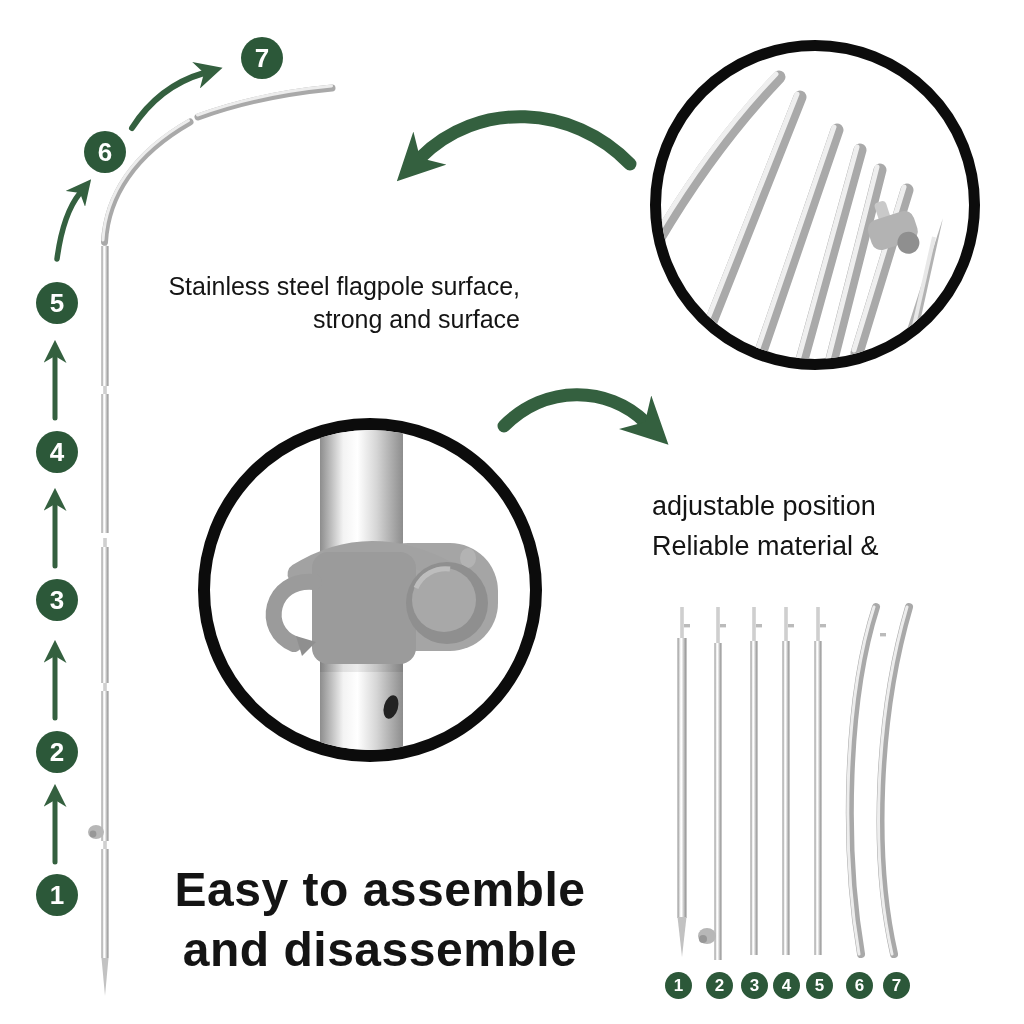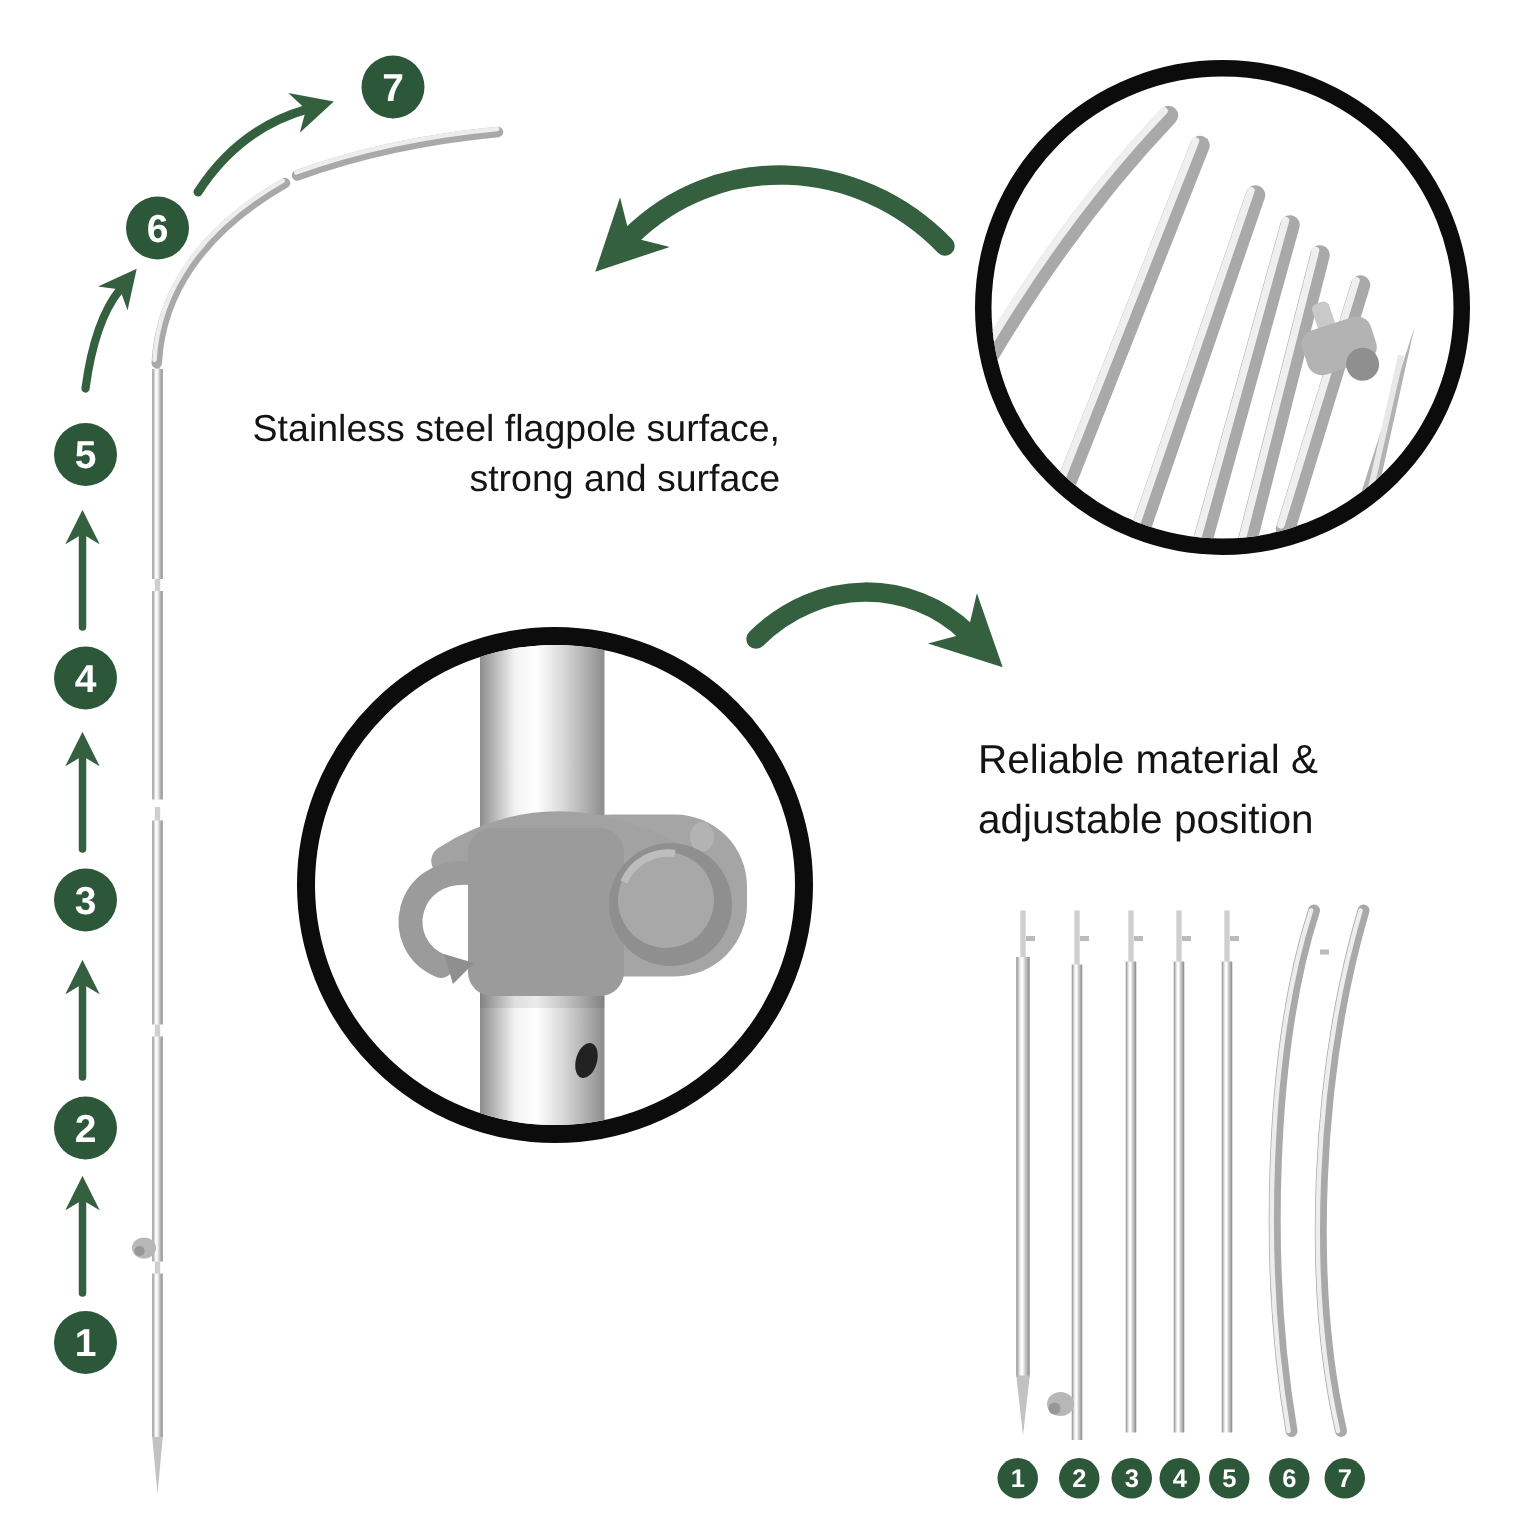--- a/index.html
+++ b/index.html
@@ -207,18 +207,22 @@
   <div class="badge sm" style="left:806px;top:972px;">5</div>
   <div class="badge sm" style="left:846px;top:972px;">6</div>
   <div class="badge sm" style="left:883px;top:972px;">7</div>
 
   <div class="caption" id="caption-surface">
     <div>Stainless steel flagpole surface,</div>
     <div>strong and surface</div>
   </div>
 
   <div class="caption" id="caption-material">
+    <div>adjustable position</div>
     <div>Reliable material &amp;</div>
-    <div>adjustable position</div>
-  </div>
-
+  </div>
+
+  <div class="caption" id="caption-assemble">
+    <div>Easy to assemble</div>
+    <div>and disassemble</div>
+  </div>
 
 </div>
 
 </body></html>

